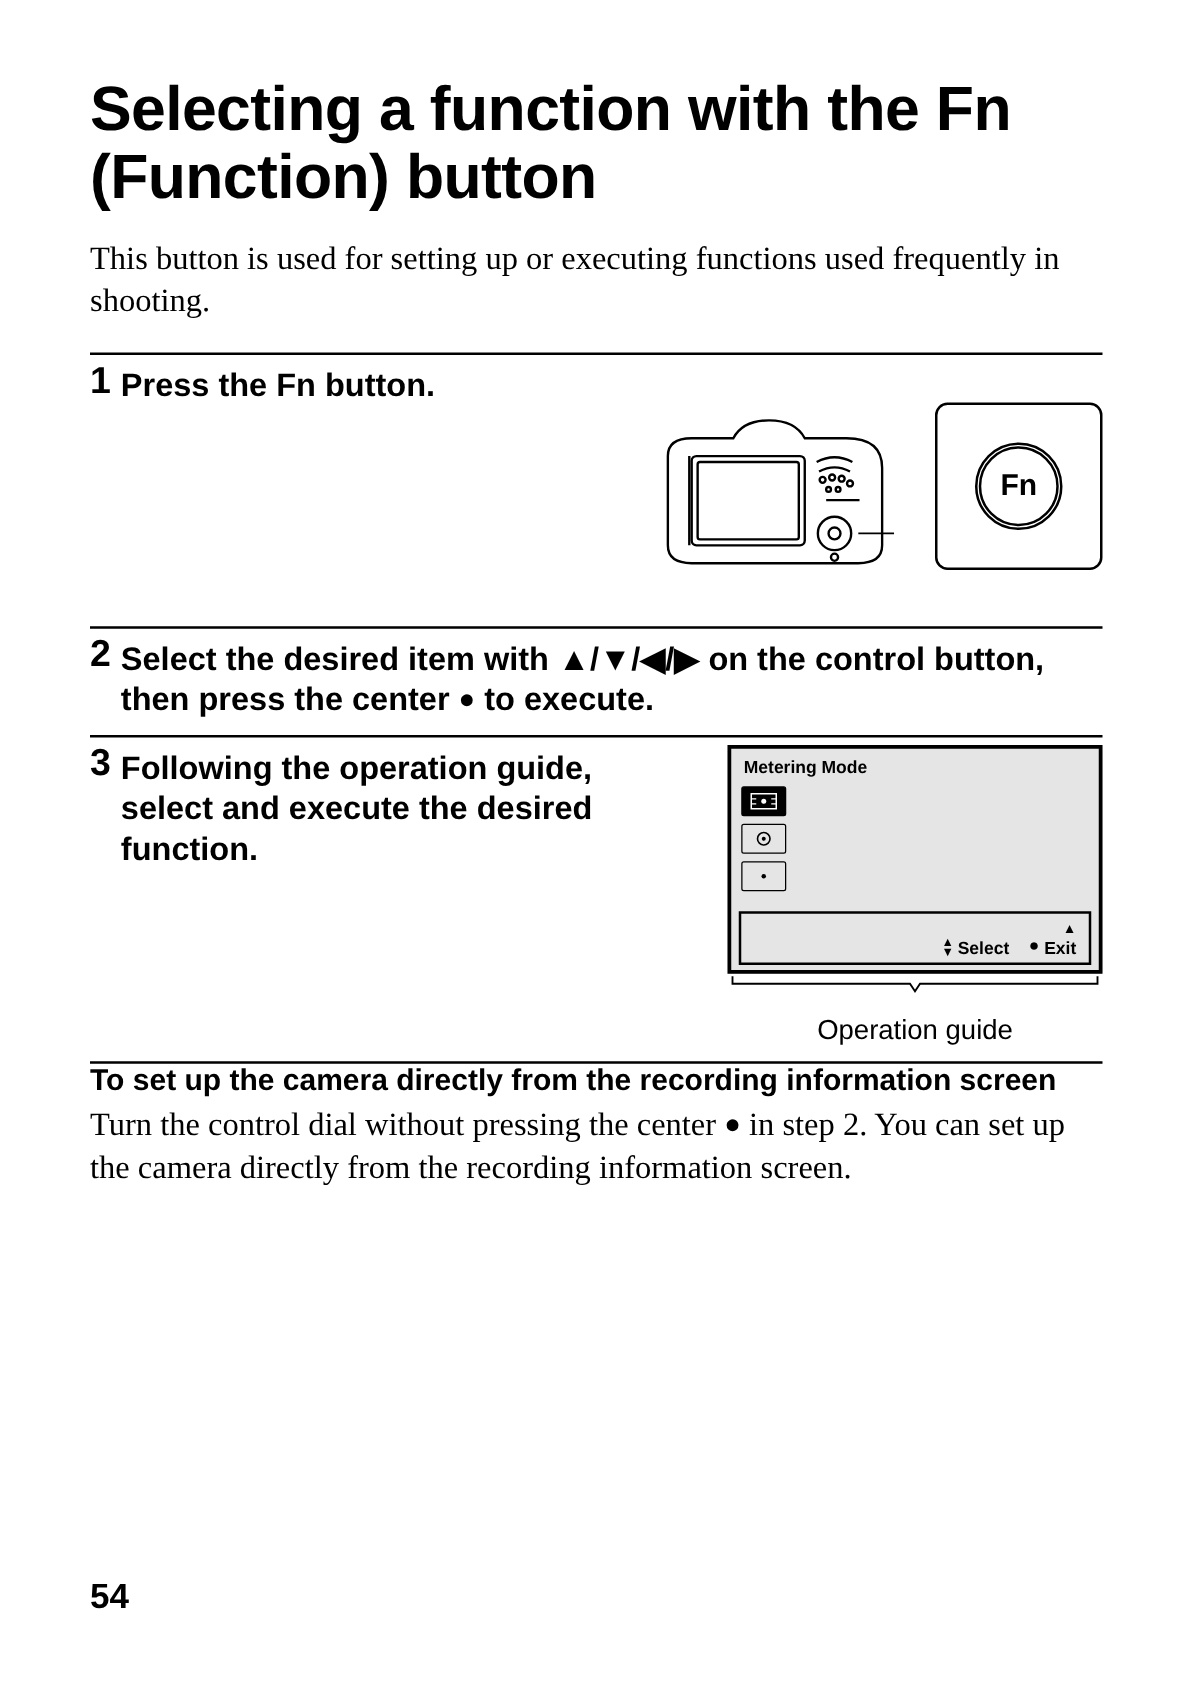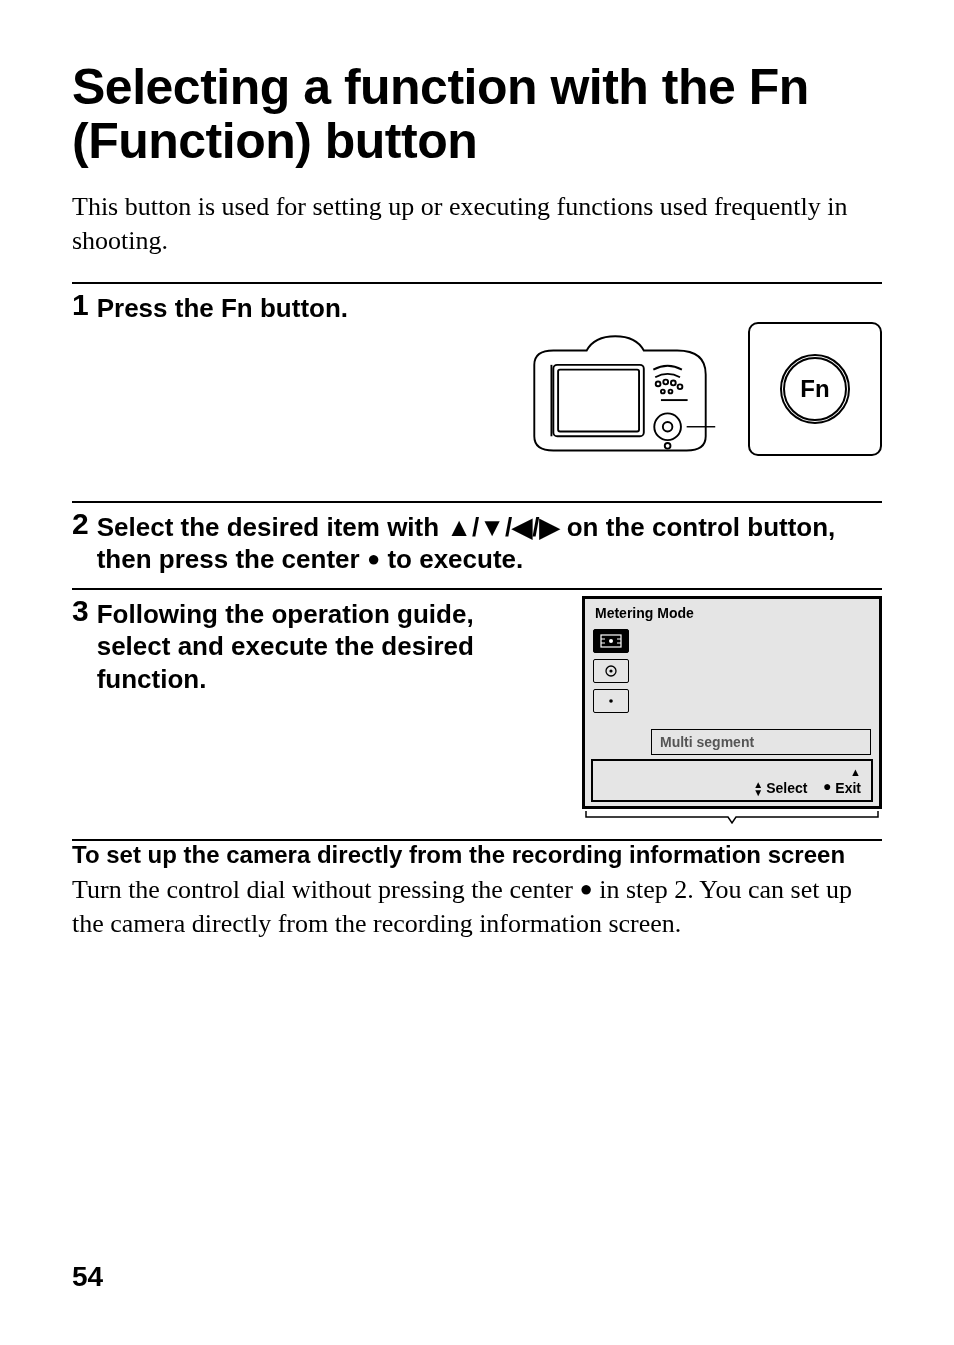--- a/index.html
+++ b/index.html
@@ -248,31 +248,31 @@
                   <circle cx="11" cy="7" r="5" fill="none" stroke="#000" stroke-width="1.3"></circle>
                   <circle cx="11" cy="7" r="1.6" fill="#000"></circle>
                 </svg>
             </div><br>
             <div class="opt-icon">
               <svg width="22" height="14" viewBox="0 0 22 14">
                   <circle cx="11" cy="7" r="1.8" fill="#000"></circle>
                 </svg>
             </div>
           </div>
-          <div class="selected-bar">Multi segment</div>
           <div class="guide-bar">
             <span style="font-size:11px; position:relative; top:-1px;">▲<br></span>
             <span style="display:inline-block; line-height:8px; font-size:10px; vertical-align:middle; margin-right:3px;">▲<br>▼</span><span>Select</span>
             &nbsp;&nbsp;
             <span class="dot" style="font-size:14px;">●</span> <span>Exit</span>
           </div>
         </div>
         <svg class="bracket-svg" viewBox="0 0 300 18">
           <path d="M4 2 L4 8 L146 8 L150 14 L154 8 L296 8 L296 2" fill="none" stroke="#000" stroke-width="1.5"></path>
         </svg>
+        <div class="op-caption">Operation guide</div>
       </div>
     </div>
   </div>
 
   <div class="rule"></div>
 
   <div class="sub-heading">To set up the camera directly from the recording information screen</div>
   <div class="sub-body">
     <span>Turn the control dial without pressing the center </span><span class="dot">●</span><span> in step 2. You can set up the camera directly from the recording information screen.</span>
   </div>

